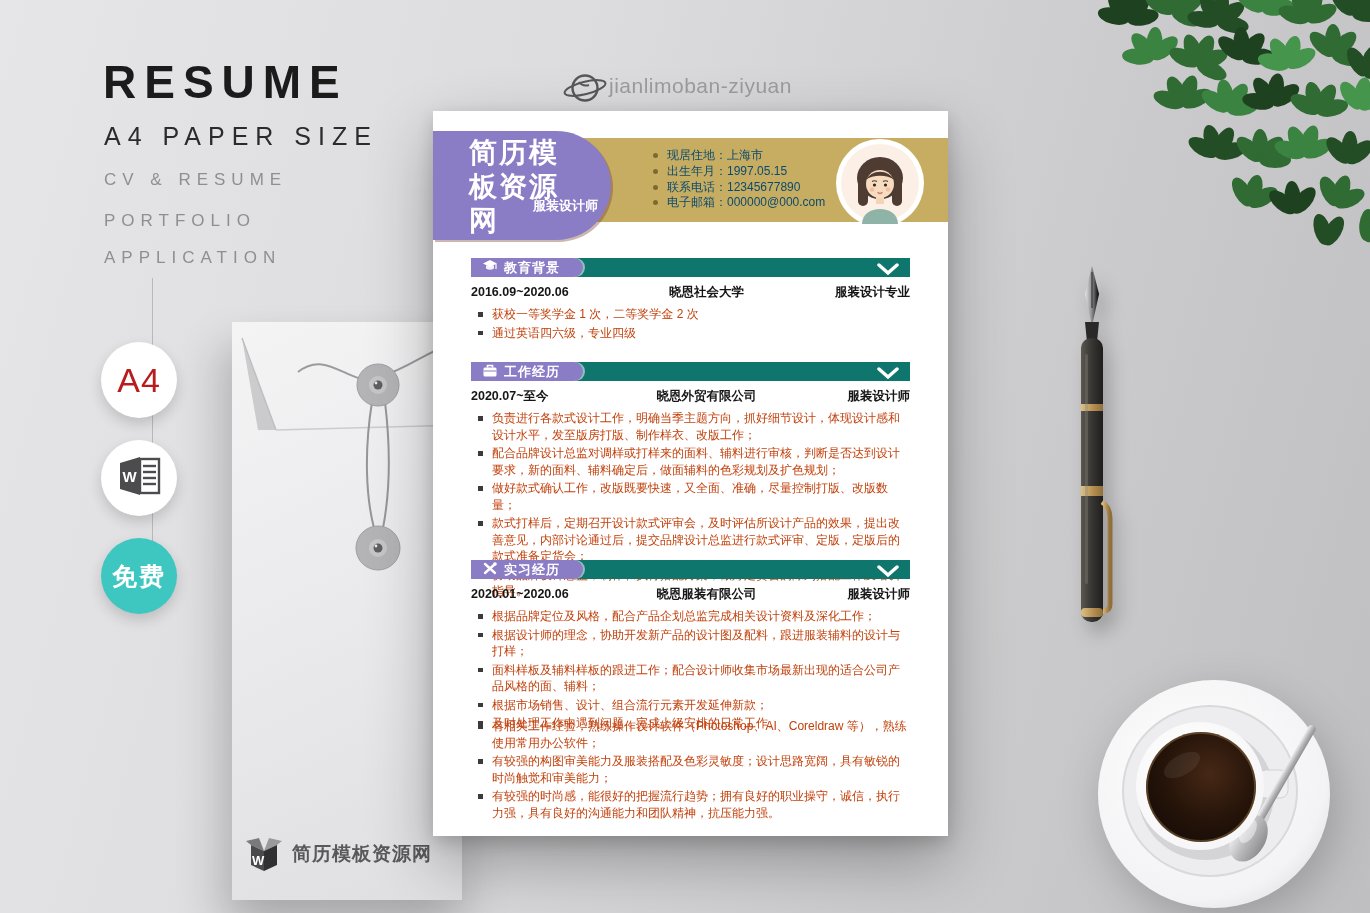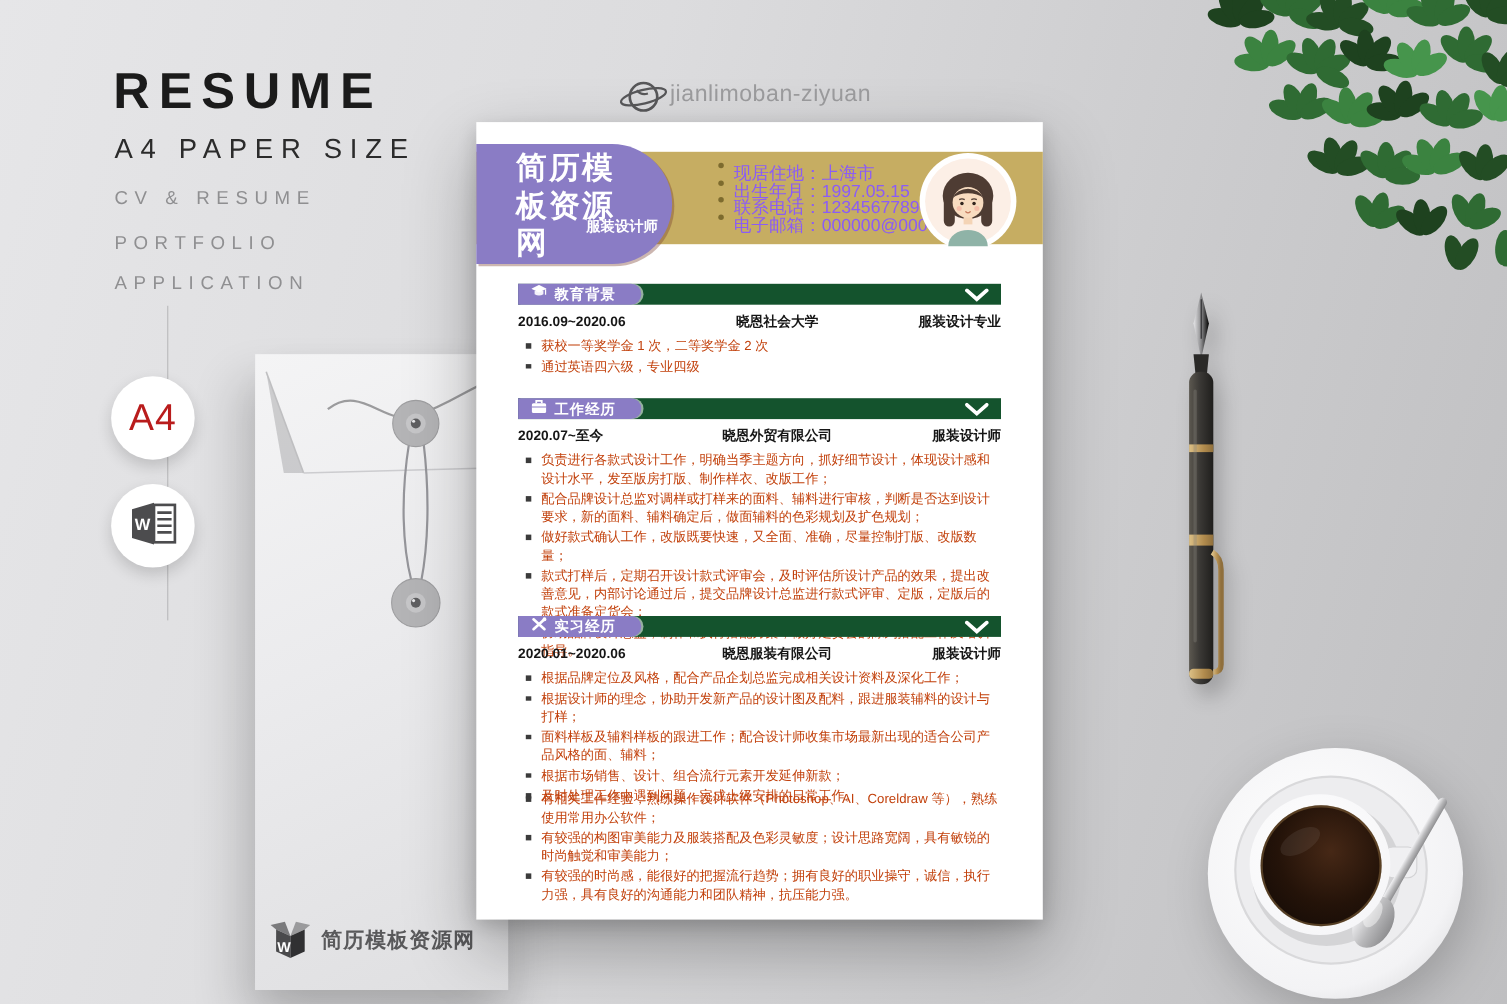--- a/index.html
+++ b/index.html
@@ -34,28 +34,28 @@
   
   .sheet{position:absolute;left:433px;top:111px;width:515px;height:725px;background:#fff;
          box-shadow:0 26px 60px rgba(0,0,0,.30),0 6px 16px rgba(0,0,0,.16);}
   .band{position:absolute;left:0;top:27px;width:100%;height:84px;background:#c6ad62;}
   .headshape{position:absolute;left:0;top:20px;width:178px;height:109px;background:#8a7cc5;
              border-radius:0 56px 56px 0;box-shadow:2px 2px 0 rgba(122,62,48,.38);overflow:hidden;z-index:2;}
   .wm-name{position:absolute;left:36px;top:5px;width:104px;font-size:28px;line-height:34px;font-weight:bold;
            color:#fff;letter-spacing:2px;word-break:break-all;z-index:2;}
   .job-title{position:absolute;left:100px;top:66px;font-size:13px;font-weight:bold;color:#fff;white-space:nowrap;z-index:1;}
   .contact{position:absolute;left:220px;top:37px;z-index:3;}
-  .crow{display:flex;height:15.7px;font-size:16px;color:#8b5cf6;}
+  .crow{display:flex;align-items:center;height:15.7px;font-size:12px;color:#0c4a6e;}
   .crow .dot{width:5px;height:5px;border-radius:50%;background:#7d6b2e;margin-right:9px;flex:none;}
   .avatar{position:absolute;left:403px;top:28px;width:88px;height:88px;border-radius:50%;background:#fff;z-index:3;
           display:flex;align-items:center;justify-content:center;}
   
   .sec{position:absolute;left:38px;width:439px;}
   .sec-edu{top:147px}.sec-work{top:251px}.sec-intern{top:449px}.sec-self{top:598px}
-  .secbar{position:relative;height:19px;background:#14532d;}
+  .secbar{position:relative;height:19px;background:#0f766e;}
   .pill{position:absolute;left:0;top:0;height:19px;width:112px;background:#8a7cc5;border-radius:0 10px 10px 0;
         display:flex;align-items:center;padding-left:12px;gap:7px;box-shadow:2px 0 0 rgba(255,255,255,.55);box-sizing:border-box;}
   .pill .t{font-size:13px;font-weight:bold;color:#fff;letter-spacing:1px;white-space:nowrap;}
   .chev{position:absolute;right:10px;top:4px;}
   .meta{display:flex;align-items:baseline;margin-top:7px;font-size:12.5px;font-weight:bold;color:#161616;}
   .meta .d{width:150px;}.meta .o{flex:1;text-align:center;}.meta .r{width:118px;text-align:right;}
   ul.b{margin:5px 0 0;padding:0;list-style:none;}
   ul.b li{position:relative;padding-left:21px;font-size:12px;line-height:16.5px;color:#c2410c;margin-bottom:2px;}
   ul.b li::before{content:"";position:absolute;left:7px;top:6px;width:4.5px;height:4.5px;background:#3b3b3b;}
 </style>
@@ -80,20 +80,21 @@
           <line x1="27" y1="11" x2="40" y2="11"></line>
             <line x1="27" y1="17" x2="40" y2="17"></line>
           <line x1="27" y1="23" x2="40" y2="23"></line>
             <line x1="27" y1="29" x2="40" y2="29"></line>
         </g>
         <polygon points="4,8 24,2 24,40 4,34" fill="#4c4c4e"></polygon>
         <text x="6.5" y="27" font-size="15" font-weight="bold" fill="#fff" font-family="Liberation Sans,sans-serif">W</text>
       </svg>
     </span>
   </div>
+  <div class="badge badge-free">免费</div>
 
   <div class="envelope">
     <svg class="env-svg" width="230" height="578" viewBox="0 0 230 578">
       <polygon points="10,16 44,108 26,108" fill="rgba(70,70,72,.22)"></polygon>
       <path d="M10,16 L44,108" stroke="#bfbfc1" stroke-width="1.5" fill="none"></path>
       <path d="M44,108 L230,103" stroke="#cccccf" stroke-width="1.5" fill="none"></path>
       <path d="M66,50 C96,26 118,66 146,56" stroke="#9b9b9d" stroke-width="2" fill="none"></path>
       <path d="M146,56 C176,46 196,30 214,24" stroke="#9b9b9d" stroke-width="2" fill="none"></path>
       <path d="M140,80 C132,130 134,175 142,206" stroke="#95959a" stroke-width="2" fill="none"></path>
       <path d="M153,80 C159,130 157,175 151,206" stroke="#95959a" stroke-width="2" fill="none"></path>

